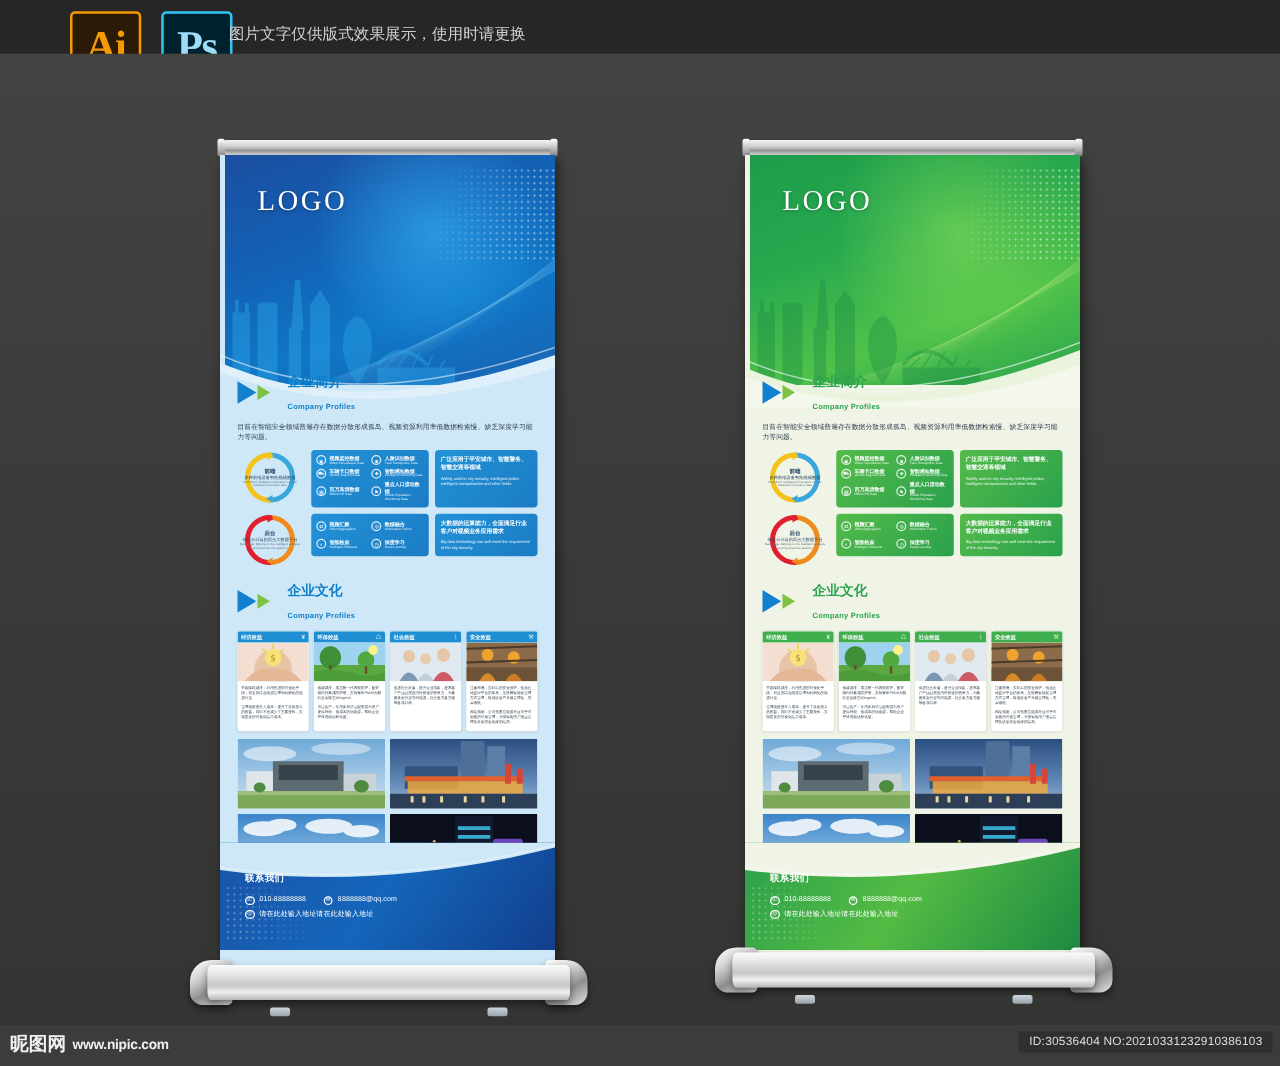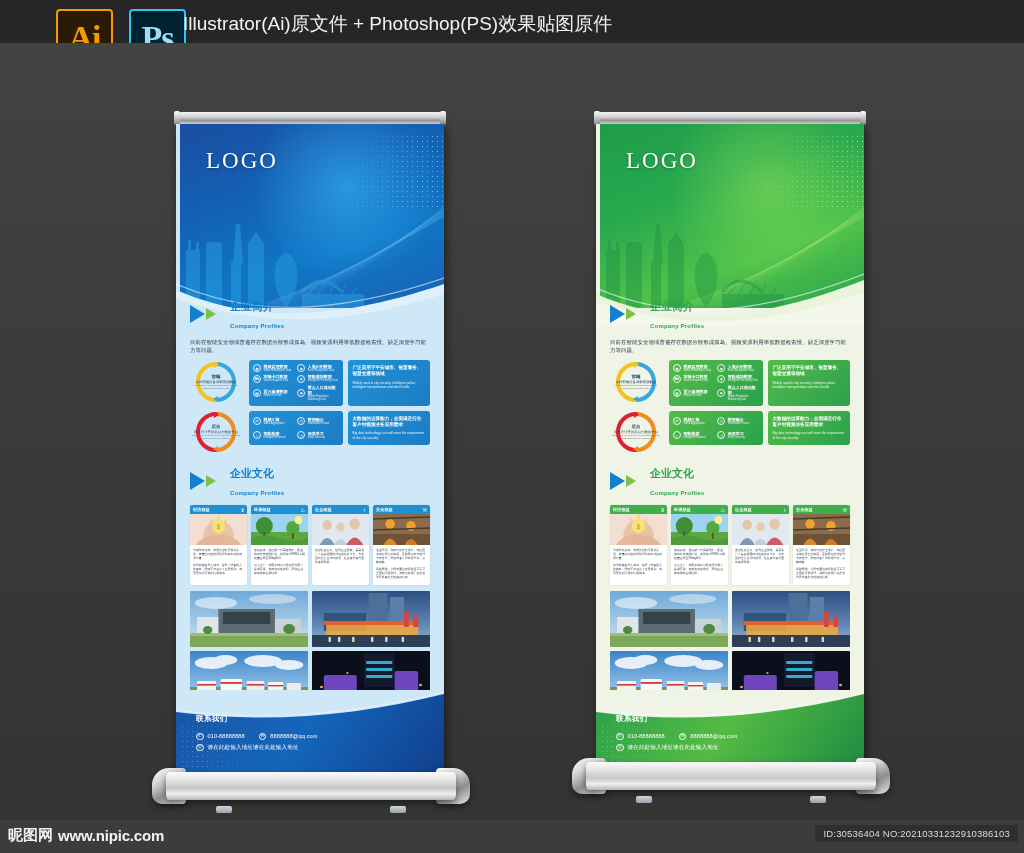--- a/index.html
+++ b/index.html
@@ -188,21 +188,21 @@
   .ccard .ch .ic { font-size: 5px; opacity: .85; }
   .ccard .cimg { height: 31px; }
   .ccard .cbody { padding: 3px; }
   .ccard .cbody p { font-size: 2.9px; line-height: 4px; color: #33414d; margin-bottom: 3px; }
 
   
   .photos { display: grid; grid-template-columns: 1fr 1fr; gap: 4px; margin-top: 6px; }
   .ph { height: 56px; border-radius: 1px; position: relative; overflow: hidden; }
 
   
-  .bn-foot { position: absolute; left: 0; bottom: 0; width: 100%; height: 86px; overflow: hidden; }
+  .bn-foot { position: absolute; left: 0; bottom: 16px; width: 100%; height: 86px; overflow: hidden; }
   .foot-fill { position: absolute; inset: 0; }
   .blue .foot-fill  { background: linear-gradient(125deg,#1a54a8 0%,#1466bb 48%,#123e8c 100%); }
   .green .foot-fill { background: linear-gradient(125deg,#2aa04b 0%,#54bb44 48%,#1c8a42 100%); }
   .foot-wave { position: absolute; left: 0; top: 0; width: 100%; height: 40px; }
   .foot-dots {
     position: absolute; left: 4px; bottom: 6px; width: 66px; height: 46px;
     background-image: radial-gradient(rgba(255,255,255,.3) .8px, transparent 1px);
     background-size: 5px 5px;
     -webkit-mask-image: linear-gradient(60deg,#000 25%, rgba(0,0,0,0) 85%);
             mask-image: linear-gradient(60deg,#000 25%, rgba(0,0,0,0) 85%);
@@ -244,21 +244,21 @@
   .bottombar {
     position: absolute; left: 0; bottom: 0; width: 1024px; height: 33px;
     background: #3c3c3a;
     padding-left: 8px;
   }
   .nipic { position: absolute; left: 8px; top: 6px; display: flex; align-items: center; gap: 5px; }
   .nipic .cnlogo {
     font-size: 15px; font-weight: bold; color: #f1f1f1;
     font-family: "DejaVu Sans", sans-serif; letter-spacing: 0px;
   }
-  .nipic .url { font-size: 15px; color: #f1f1f1; font-weight: bold; letter-spacing: -.2px; }
+  .nipic .url { font-size: 11px; color: #f1f1f1; font-weight: bold; letter-spacing: -.2px; }
   .idbox {
     position: absolute; right: 6px; top: 5px;
     background: #2f2f2d; padding: 3px 8px;
     font-size: 9.5px; color: #dcdcdc; letter-spacing: .2px;
   }
 </style>
 </head>
 <body>
 
 <div class="page">
@@ -267,21 +267,20 @@
     <div class="topbar"></div>
     <div class="app-icons">
       <div class="app-icon ai-icon">
           <span>Ai</span>
         </div>
       <div class="app-icon ps-icon">
           <span>Ps</span>
         </div>
     </div>
     <div class="header-texts">
-      <div class="header-title">Illustrator(Ai)原文件 + Photoshop(PS)效果贴图原件</div>
       <div class="header-sub">图片文字仅供版式效果展示，使用时请更换</div>
     </div>
   </div>
 
   <div class="stage"></div>
 
   <div id="banner-host">
       <div class="rollup blue">
     <div class="top-rail"></div>
     <div class="canvas">

